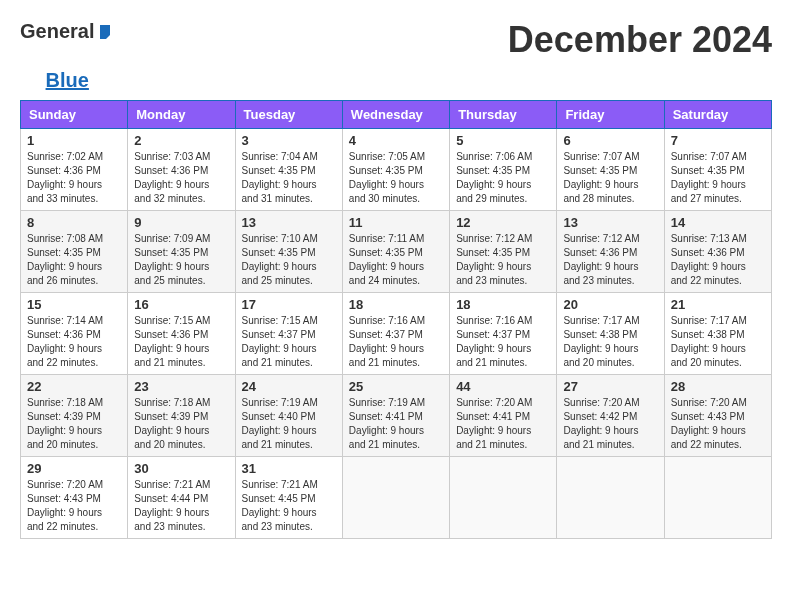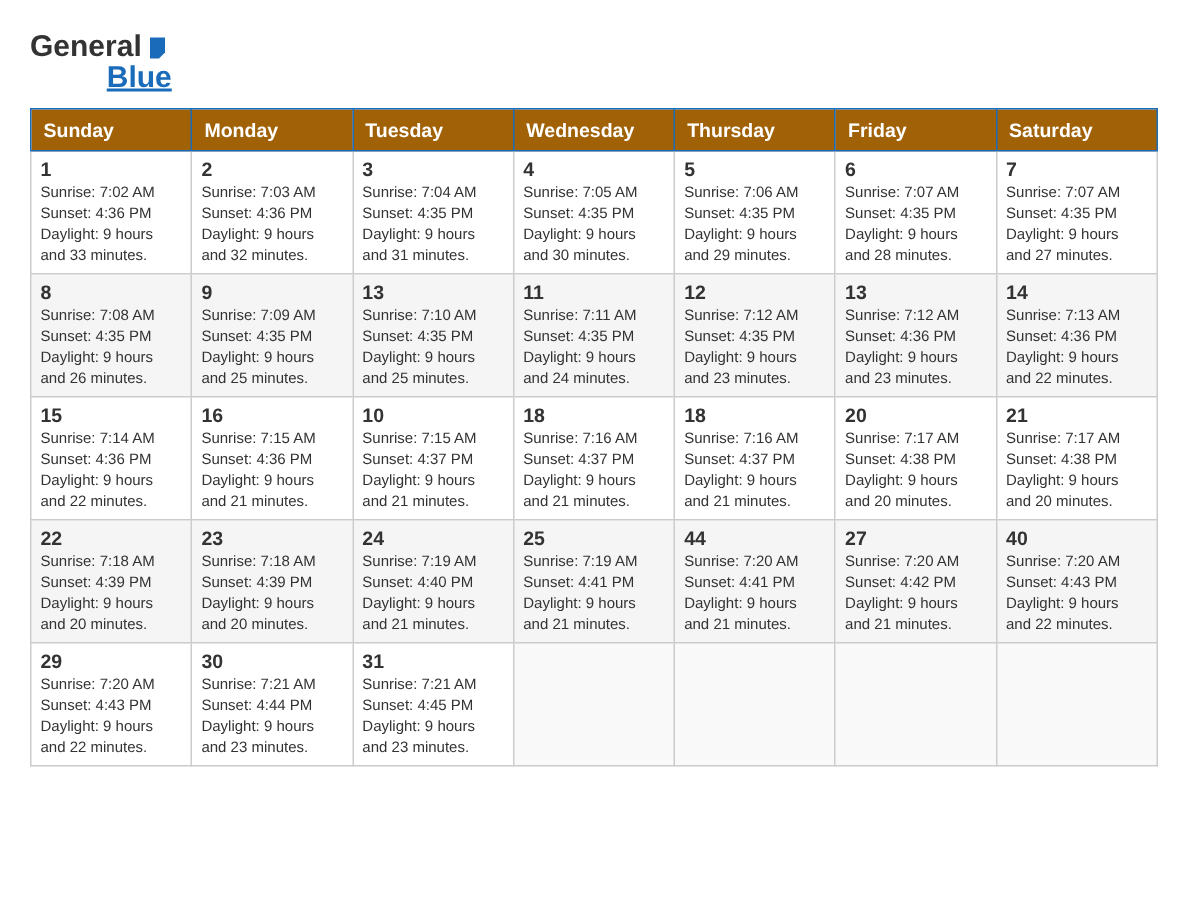--- a/index.html
+++ b/index.html
@@ -12,42 +12,43 @@
     }
     .header-top {
       display: flex;
       justify-content: space-between;
       align-items: flex-start;
       margin-bottom: 4px;
     }
     .logo {
       display: flex;
       flex-direction: column;
-      align-items: flex-end;
+      align-items: center;
+      gap: 28px;
     }
     .title-block {
       text-align: right;
     }
     .calendar-title {
       font-size: 36px;
       font-weight: bold;
       color: #333;
       line-height: 1.1;
     }
     .location-title {
       font-size: 16px;
       color: #555;
     }
     .calendar-table {
       width: 100%;
       border-collapse: collapse;
       margin-top: 8px;
     }
     .calendar-table th {
-      background-color: #a16207;
+      background-color: #8b5cf6;
       color: #fff;
       text-align: left;
       padding: 6px 8px;
       font-size: 13px;
       font-weight: bold;
       border: 1px solid #1a6bba;
     }
     .calendar-table td {
       border: 1px solid #ccc;
       vertical-align: top;
@@ -83,20 +84,21 @@
   <div class="logo">
     <div style="display:flex;align-items:center;">
       <span style="font-size:20px;font-weight:bold;color:#333;">General</span>
       <svg width="18" height="18" viewBox="0 0 18 18" style="margin-left:2px;">
         <polygon points="4,2 14,2 14,12 10,16 4,16" fill="#1a6bba"></polygon>
       </svg>
     </div>
     <span style="font-size:20px;font-weight:bold;color:#1a6bba;margin-top:-2px;text-decoration:underline;">Blue</span>
   </div>
   <div class="title-block">
+    <div class="calendar-title">December 2024</div>
   </div>
 </div>
 
 <table class="calendar-table">
   <thead>
     <tr>
       <th>Sunday</th>
       <th>Monday</th>
       <th>Tuesday</th>
       <th>Wednesday</th>
@@ -172,21 +174,21 @@
     <tr>
       <td>
         <span class="day-number">15</span>
         <div class="day-info">Sunrise: 7:14 AM<br>Sunset: 4:36 PM<br>Daylight: 9 hours<br>and 22 minutes.</div>
       </td>
       <td>
         <span class="day-number">16</span>
         <div class="day-info">Sunrise: 7:15 AM<br>Sunset: 4:36 PM<br>Daylight: 9 hours<br>and 21 minutes.</div>
       </td>
       <td>
-        <span class="day-number">10</span>
+        <span class="day-number">17</span>
         <div class="day-info">Sunrise: 7:15 AM<br>Sunset: 4:37 PM<br>Daylight: 9 hours<br>and 21 minutes.</div>
       </td>
       <td>
         <span class="day-number">18</span>
         <div class="day-info">Sunrise: 7:16 AM<br>Sunset: 4:37 PM<br>Daylight: 9 hours<br>and 21 minutes.</div>
       </td>
       <td>
         <span class="day-number">18</span>
         <div class="day-info">Sunrise: 7:16 AM<br>Sunset: 4:37 PM<br>Daylight: 9 hours<br>and 21 minutes.</div>
       </td>
@@ -219,21 +221,21 @@
       </td>
       <td>
         <span class="day-number">44</span>
         <div class="day-info">Sunrise: 7:20 AM<br>Sunset: 4:41 PM<br>Daylight: 9 hours<br>and 21 minutes.</div>
       </td>
       <td>
         <span class="day-number">27</span>
         <div class="day-info">Sunrise: 7:20 AM<br>Sunset: 4:42 PM<br>Daylight: 9 hours<br>and 21 minutes.</div>
       </td>
       <td>
-        <span class="day-number">40</span>
+        <span class="day-number">28</span>
         <div class="day-info">Sunrise: 7:20 AM<br>Sunset: 4:43 PM<br>Daylight: 9 hours<br>and 22 minutes.</div>
       </td>
     </tr>
 
     <tr>
       <td>
         <span class="day-number">29</span>
         <div class="day-info">Sunrise: 7:20 AM<br>Sunset: 4:43 PM<br>Daylight: 9 hours<br>and 22 minutes.</div>
       </td>
       <td>

